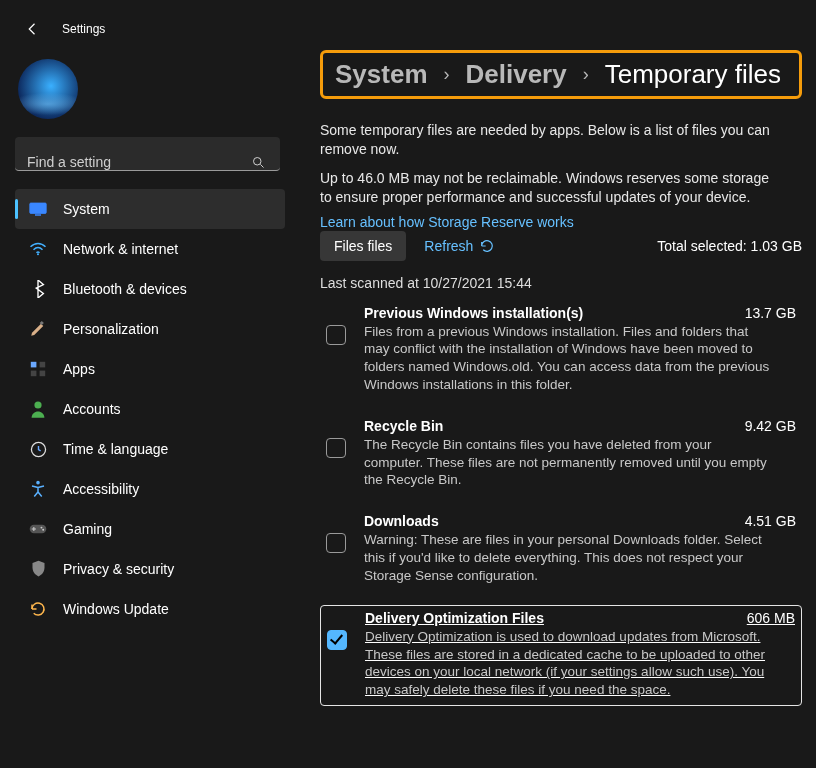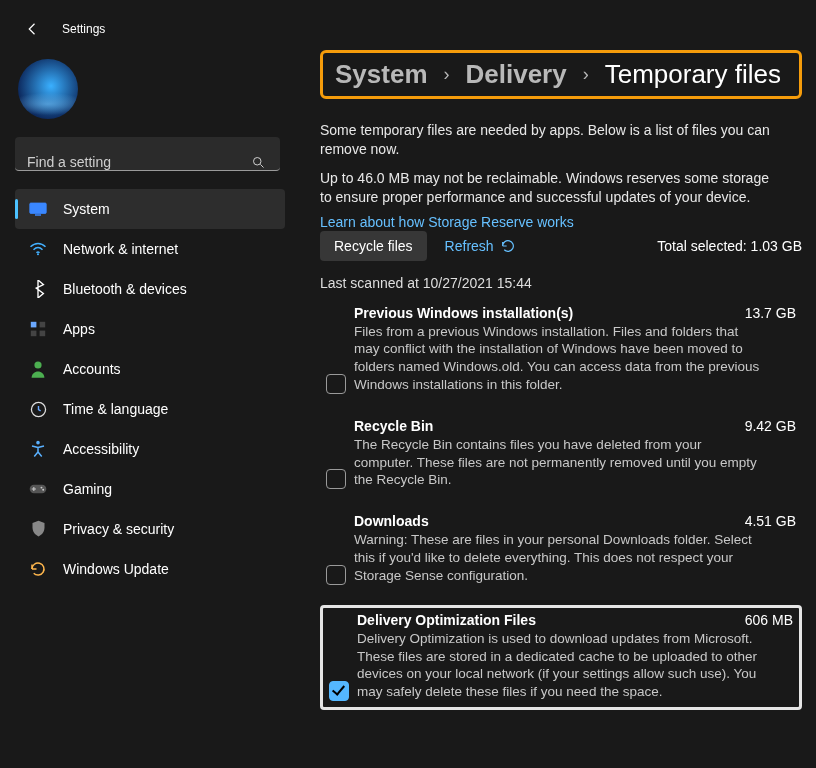--- a/index.html
+++ b/index.html
@@ -75,22 +75,22 @@
   }
   .btn {
     background:#373737; color:#fff; border:none; border-radius:4px;
     padding:7px 14px; font-size:14px; cursor:pointer;
     font-family: inherit;
   }
   .refresh { color:#66c0ff; font-size:14px; cursor:pointer; display:flex; align-items:center; gap:6px;}
   .total { margin-left:auto; font-size:14px;}
   .scan-time { font-size:14px; color:#dedede; margin-bottom:10px;}
   .items { display:flex; flex-direction:column; gap:14px; }
-  .item { display:flex; align-items:flex-end; gap:8px; padding: 4px 6px 6px 6px; border-radius:4px; }
-  .item.highlight { border: 3px solid #e5e5e5; }
+  .item { display:flex; align-items:flex-start; gap:18px; padding: 4px 6px 6px 6px; border-radius:4px; }
+  .item.highlight { border: 1px solid #e5e5e5; text-decoration: underline; }
   .check { width:20px; height:20px; flex-shrink:0; margin-top:20px; border:1.3px solid #9a9a9a; border-radius:4px; cursor:pointer; position:relative; }
   .check.checked { background:#54b7ff; border-color:#54b7ff; }
   .check.checked::after { content:""; position:absolute; left:5px; top:1px; width:5px; height:10px; border:solid #000; border-width:0 2px 2px 0; transform:rotate(40deg); }
   .item-body { flex:1; }
   .item-head { display:flex; align-items:baseline; }
   .item-title { font-weight:600; font-size:14px; }
   .item-size { margin-left:auto; font-size:14px; }
   .item-desc { font-size:13.5px; color:#c8c8c8; line-height:1.32; margin-top:2px; max-width:410px;}
   svg { display:block; }
 </style>
@@ -139,20 +139,29 @@
       <div class="nav-item">
         <span class="ico">
           <svg width="14" height="18" viewBox="0 0 12 20">
             <path d="M6 0v20l6-5-8-6 8-4-6-5z" fill="none" stroke="#fff" stroke-width="1.5"></path>
           </svg>
         </span>
         <span>Bluetooth &amp; devices</span>
       </div>
       <div class="nav-item">
         <span class="ico">
+          <svg width="18" height="18" viewBox="0 0 24 24">
+            <path d="M3 21l4-1 12-12-3-3L4 17z" fill="#d9b089"></path>
+            <rect x="15" y="2" width="4" height="4" transform="rotate(45 17 4)" fill="#777"></rect>
+          </svg>
+        </span>
+        <span>Personalization</span>
+      </div>
+      <div class="nav-item">
+        <span class="ico">
           <svg width="16" height="16" viewBox="0 0 20 20">
             <rect x="1" y="1" width="7" height="7" fill="#6aa8ff"></rect>
             <rect x="12" y="1" width="7" height="7" fill="#444"></rect>
             <rect x="1" y="12" width="7" height="7" fill="#444"></rect>
             <rect x="12" y="12" width="7" height="7" fill="#444"></rect>
           </svg>
         </span>
         <span>Apps</span>
       </div>
       <div class="nav-item">
@@ -220,21 +229,21 @@
     <span class="bc-part">Delivery</span>
     <span class="bc-sep">›</span>
     <span class="bc-current">Temporary files</span>
   </div>
 
   <div class="desc">Some temporary files are needed by apps. Below is a list of files you can remove now.</div>
   <div class="desc2">Up to 46.0 MB may not be reclaimable. Windows reserves some storage to ensure proper performance and successful updates of your device.</div>
   <a class="link">Learn about how Storage Reserve works</a>
 
   <div class="action-row">
-    <button class="btn">Recycle files</button>
+    <button class="btn">Files files</button>
     <div class="refresh">
       <span>Refresh</span>
       <span>
         <svg viewBox="0 0 24 24" width="16" height="16">
             <path fill="none" stroke="#66c0ff" stroke-width="1.8" d="M4 12a8 8 0 1 1 2.34 5.66M4 12V6m0 6h6"></path>
           </svg>
       </span>
     </div>
     <div class="total">Total selected: 1.03 GB</div>
   </div>

